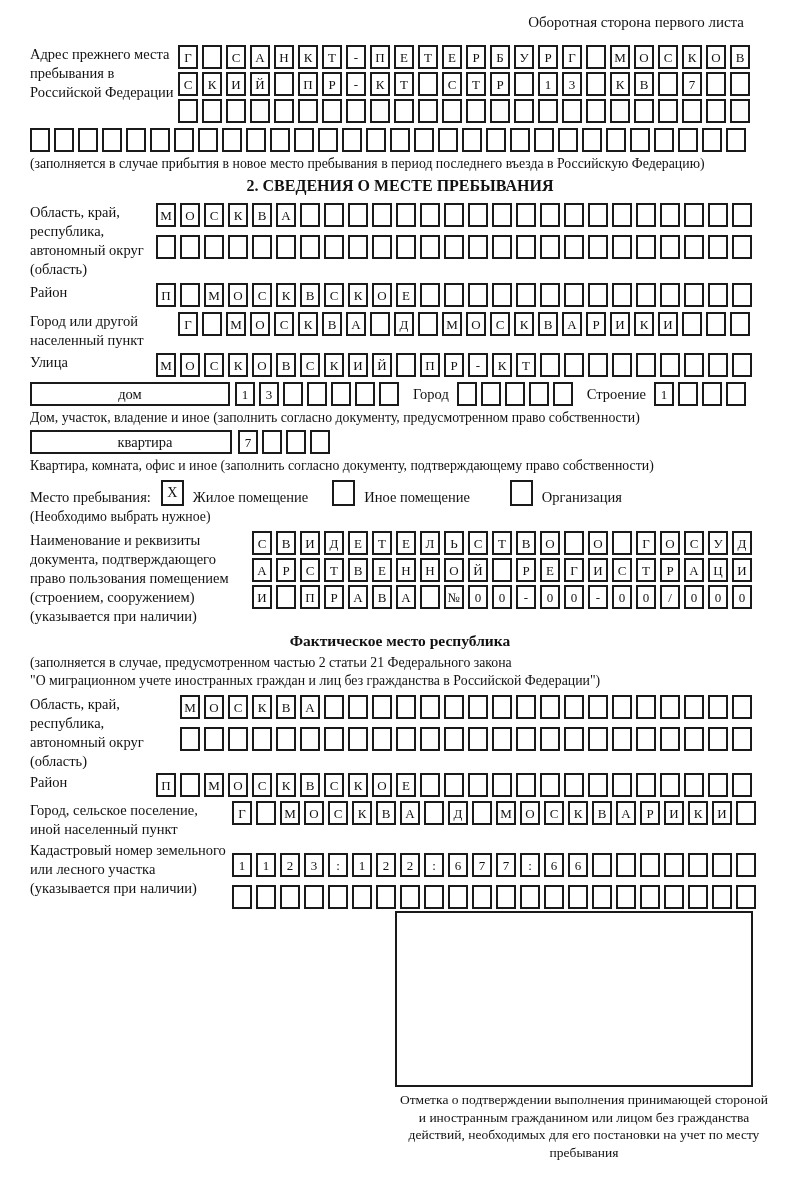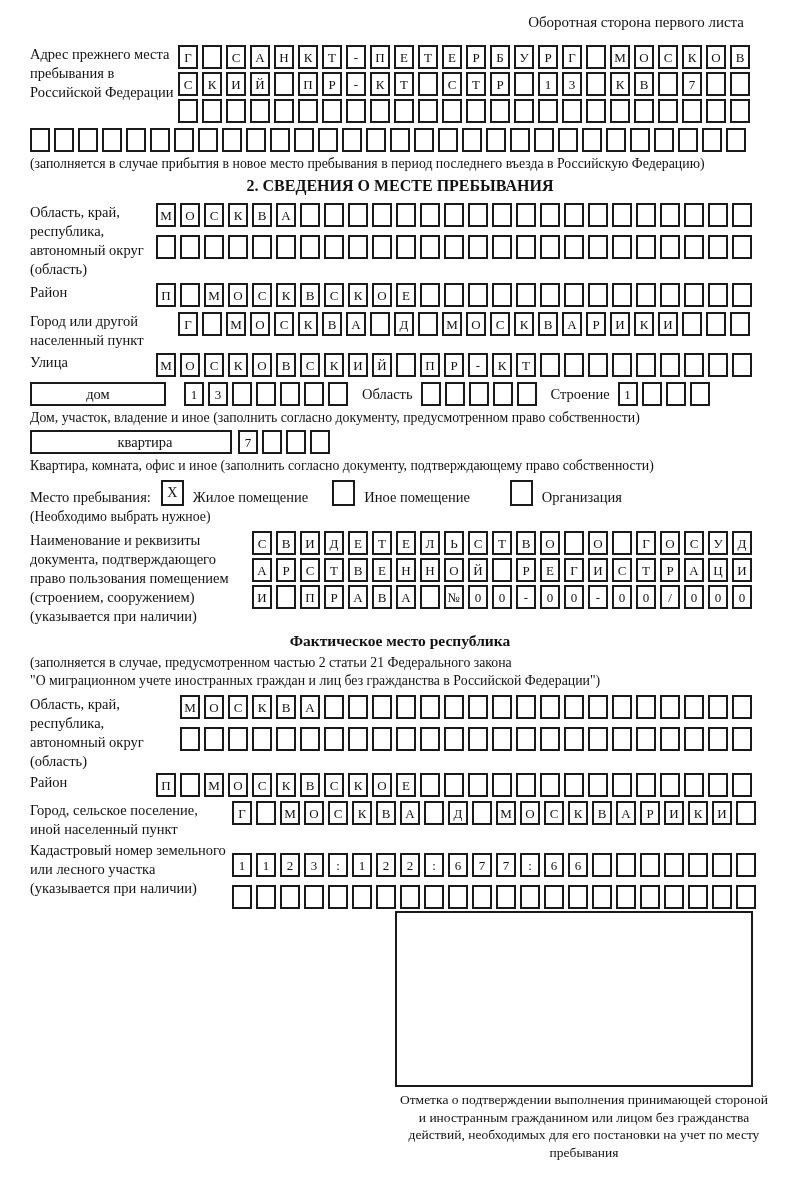--- a/index.html
+++ b/index.html
@@ -22,21 +22,21 @@
 
   .caption{font-size:13.8px;line-height:18px;}
   .center{text-align:left;}
   .sec-title{font-weight:bold;font-size:16px;text-align:center;margin:4px 0 8px 0;}
   .sub-title{font-weight:bold;font-size:15.5px;text-align:center;margin:6px 0 4px 0;}
 
   .mb2{margin-bottom:2px;} .mb3{margin-bottom:3px;} .mb4{margin-bottom:4px;} .mb5{margin-bottom:5px;}
 
   .wide-box{box-sizing:border-box;border:2px solid #1a1a1a;height:24px;display:flex;align-items:center;
             justify-content:center;font-size:14.5px;flex-shrink:0;}
-  .wb-house{width:136px;margin-right:18px;}
+  .wb-house{width:200px;margin-right:5px;}
   .wb-apt{width:202px;margin-right:6px;padding-left:28px;}
   .inline-label{font-size:14.5px;line-height:24px;margin:0 8px 0 10px;flex-shrink:0;}
 
   .stay-row{display:flex;align-items:flex-end;font-size:14.5px;margin-bottom:2px;}
   .cbox{box-sizing:border-box;width:23px;height:26px;border:2px solid #1a1a1a;display:inline-flex;
         align-items:center;justify-content:center;font-size:14px;margin:0 9px 0 10px;flex-shrink:0;}
 
   .mark-area{margin-left:365px;width:378px;margin-top:-6px;}
   .mark-box{box-sizing:border-box;width:358px;height:176px;border:2px solid #1a1a1a;background:#fff;}
   .mark-caption{font-size:13.5px;line-height:17.5px;text-align:center;margin-top:4px;width:378px;}
@@ -323,21 +323,21 @@
     <div class="wide-box wb-house">дом</div>
     <div class="cells">
         <span class="cell">1</span>
         <span class="cell">3</span>
         <span class="cell"></span>
         <span class="cell"></span>
         <span class="cell"></span>
         <span class="cell"></span>
         <span class="cell"></span>
       </div>
-    <div class="inline-label">Область</div>
+    <div class="inline-label">Город</div>
     <div class="cells">
         <span class="cell"></span>
         <span class="cell"></span>
         <span class="cell"></span>
         <span class="cell"></span>
         <span class="cell"></span>
       </div>
     <div class="inline-label">Строение</div>
     <div class="cells">
         <span class="cell">1</span>

